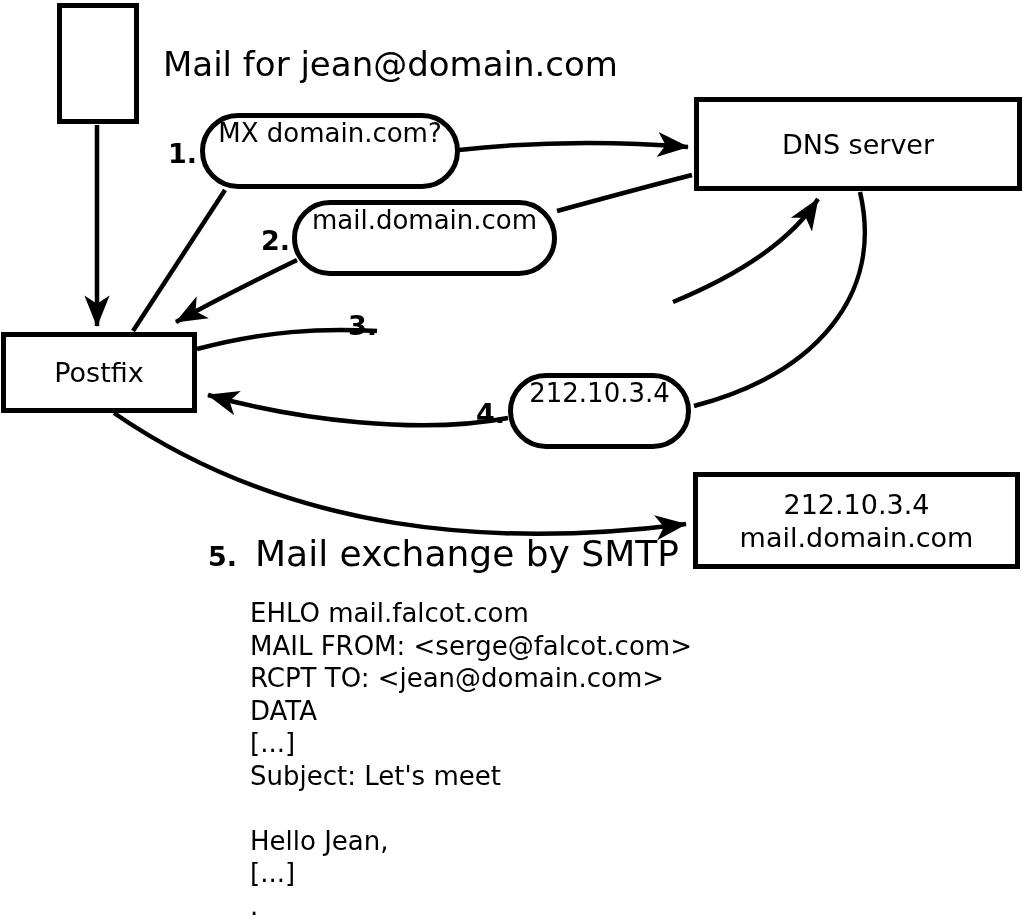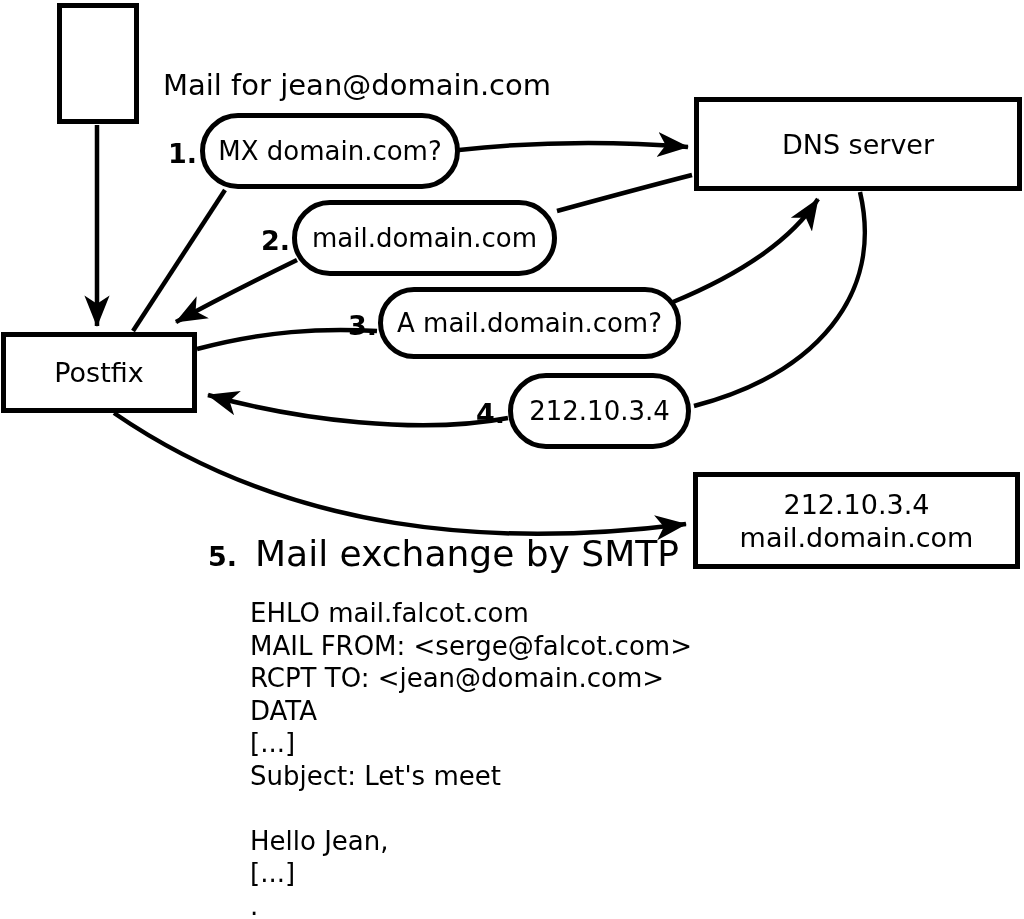--- a/index.html
+++ b/index.html
@@ -10,28 +10,28 @@
   }
   #wires{position:absolute;left:0;top:0;width:1024px;height:919px;}
   .node{
     position:absolute;box-sizing:border-box;background:#fff;
     border:5px solid #000;display:flex;align-items:center;justify-content:center;
     font-size:27px;line-height:33px;text-align:center;
   }
   .pill{
     position:absolute;box-sizing:border-box;background:#fff;
     border:5px solid #000;border-radius:38px;
-    display:flex;align-items:center;justify-content:center;
+    display:flex;align-items:flex-start;justify-content:center;
     font-size:26px;
   }
   .num{
     position:absolute;font-weight:bold;font-size:27px;
     transform:translate(-100%,-50%);white-space:nowrap;
   }
-  .caption{position:absolute;font-size:29px;white-space:nowrap;margin-top:24px;}
+  .caption{position:absolute;font-size:34px;white-space:nowrap;}
   #step5{position:absolute;left:208px;top:533px;display:flex;align-items:baseline;}
   #step5 .n{font-weight:bold;font-size:27px;}
   #step5 .t{font-size:36px;margin-left:18px;}
   #smtp{
     position:absolute;left:250px;top:597px;
     font-size:26px;line-height:32.5px;white-space:pre;
   }
   .stack{display:flex;flex-direction:column;align-items:center;}
 </style>
 </head>
@@ -67,23 +67,20 @@
   <div class="pill" style="left:200px;top:113px;width:260px;height:76px;">
     <span>MX domain.com?</span>
   </div>
 
   <div class="num" style="left:290px;top:240px;">2.</div>
   <div class="pill" style="left:292px;top:200px;width:265px;height:76px;">
     <span>mail.domain.com</span>
   </div>
 
   <div class="num" style="left:377px;top:325px;">3.</div>
-  <div class="pill" style="left:378px;top:287px;width:303px;height:72px;">
-    <span>A mail.domain.com?</span>
-  </div>
 
   <div class="num" style="left:505px;top:413px;">4.</div>
   <div class="pill" style="left:508px;top:373px;width:183px;height:76px;">
     <span>212.10.3.4</span>
   </div>
 
   <div class="node" style="left:694px;top:97px;width:328px;height:94px;">
     <span>DNS server</span>
   </div>
 

